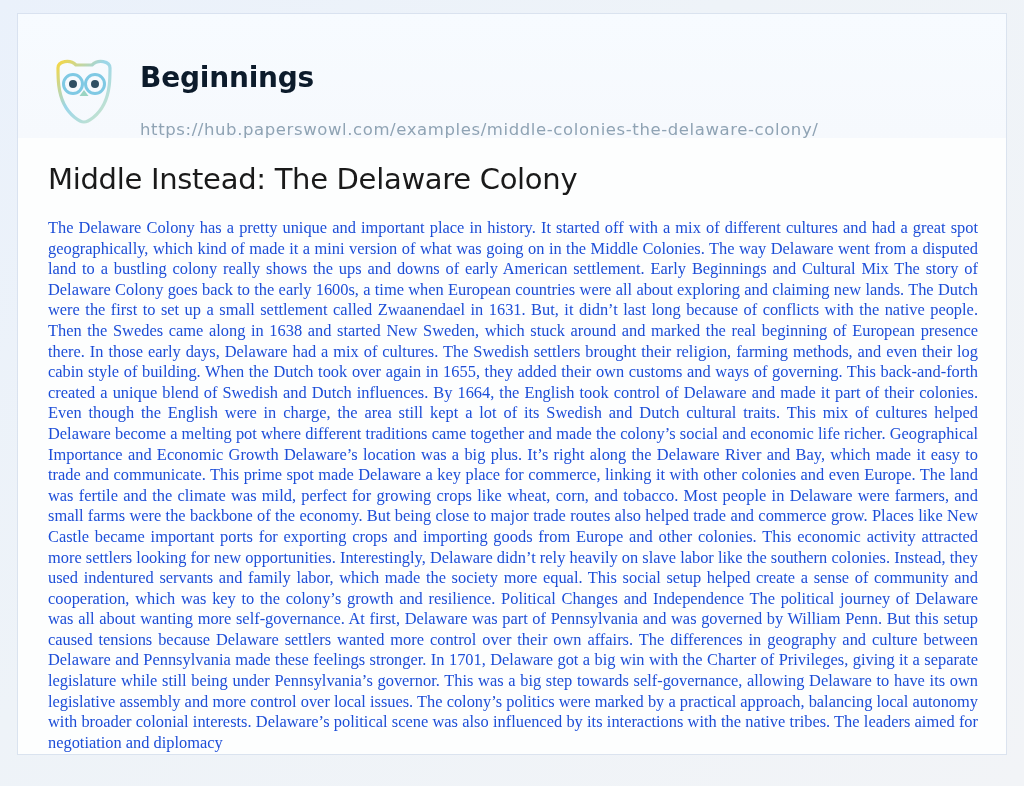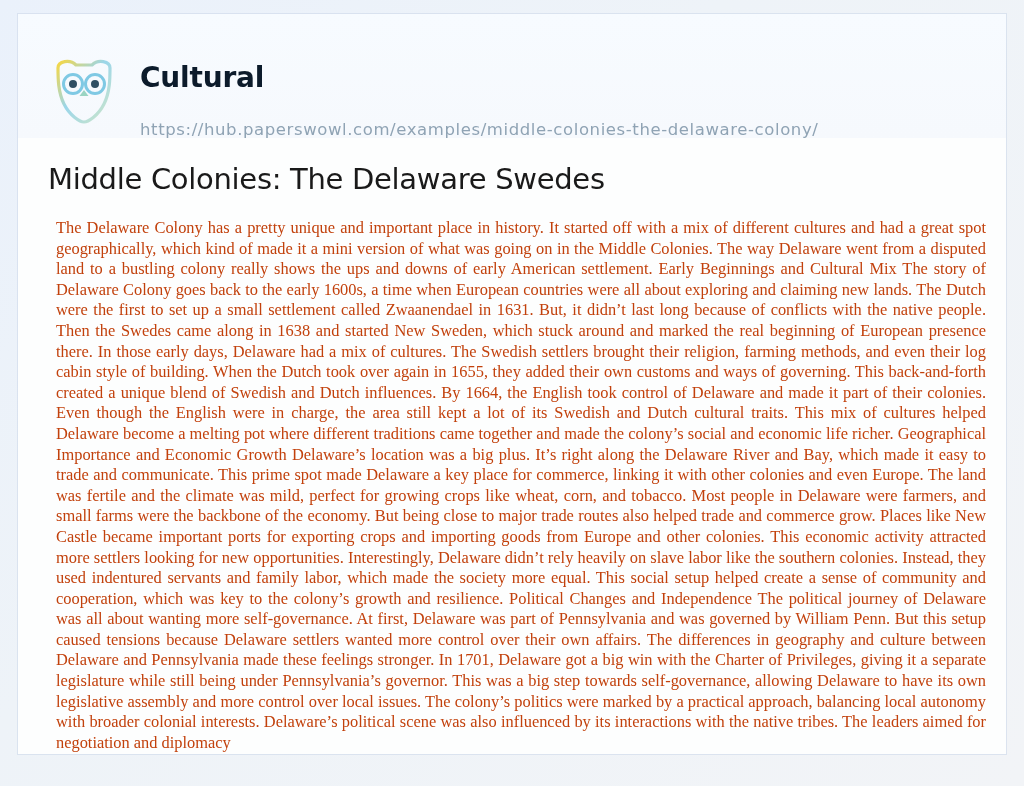--- a/index.html
+++ b/index.html
@@ -81,24 +81,24 @@
     font-size: 29px;
     font-weight: normal;
     color: #1a1a1a;
     margin: 0 0 22px 0;
     letter-spacing: -0.3px;
   }
   .body-text {
     font-family: "Liberation Serif", serif;
     font-size: 16.4px;
     line-height: 20.6px;
-    color: #c2410c;
+    color: #1d4ed8;
     text-align: justify;
     text-justify: inter-word;
-    margin: 8px;
+    margin: 0;
     width: 930px;
   }
 </style>
 </head>
 <body>
 
 <div class="page">
   <div class="sheet">
 
     <div class="header">
@@ -116,26 +116,26 @@
             <path d="M10 12 C10 5, 22 3, 28 9 L44 9 C50 3, 62 5, 62 12 C62 22, 62 36, 56 48 C50 60, 40 66, 36 66 C32 66, 22 60, 16 48 C10 36, 10 22, 10 12 Z" fill="none" stroke="url(#owlg)" stroke-width="3.2"></path>
             <circle cx="25" cy="28" r="9.5" fill="none" stroke="#7fc9e4" stroke-width="3"></circle>
             <circle cx="47" cy="28" r="9.5" fill="none" stroke="#7fc9e4" stroke-width="3"></circle>
             <circle cx="25" cy="28" r="4" fill="#2f4f63"></circle>
             <circle cx="47" cy="28" r="4" fill="#2f4f63"></circle>
             <path d="M36 34 L31.5 40 L40.5 40 Z" fill="#9ad4c2"></path>
           </svg>
         </div>
 
         <div class="brand-text">
-          <div class="brand-name">Cultural</div>
+          <div class="brand-name">Beginnings</div>
           <div class="brand-url">https://hub.paperswowl.com/examples/middle-colonies-the-delaware-colony/</div>
         </div>
 
       </div>
     </div>
 
     <div class="content">
-      <h1 class="doc-title">Middle Colonies: The Delaware Swedes</h1>
+      <h1 class="doc-title">Middle Instead: The Delaware Colony</h1>
       <p class="body-text">The Delaware Colony has a pretty unique and important place in history. It started off with a mix of different cultures and had a great spot geographically, which kind of made it a mini version of what was going on in the Middle Colonies. The way Delaware went from a disputed land to a bustling colony really shows the ups and downs of early American settlement. Early Beginnings and Cultural Mix The story of Delaware Colony goes back to the early 1600s, a time when European countries were all about exploring and claiming new lands. The Dutch were the first to set up a small settlement called Zwaanendael in 1631. But, it didn’t last long because of conflicts with the native people. Then the Swedes came along in 1638 and started New Sweden, which stuck around and marked the real beginning of European presence there. In those early days, Delaware had a mix of cultures. The Swedish settlers brought their religion, farming methods, and even their log cabin style of building. When the Dutch took over again in 1655, they added their own customs and ways of governing. This back-and-forth created a unique blend of Swedish and Dutch influences. By 1664, the English took control of Delaware and made it part of their colonies. Even though the English were in charge, the area still kept a lot of its Swedish and Dutch cultural traits. This mix of cultures helped Delaware become a melting pot where different traditions came together and made the colony’s social and economic life richer. Geographical Importance and Economic Growth Delaware’s location was a big plus. It’s right along the Delaware River and Bay, which made it easy to trade and communicate. This prime spot made Delaware a key place for commerce, linking it with other colonies and even Europe. The land was fertile and the climate was mild, perfect for growing crops like wheat, corn, and tobacco. Most people in Delaware were farmers, and small farms were the backbone of the economy. But being close to major trade routes also helped trade and commerce grow. Places like New Castle became important ports for exporting crops and importing goods from Europe and other colonies. This economic activity attracted more settlers looking for new opportunities. Interestingly, Delaware didn’t rely heavily on slave labor like the southern colonies. Instead, they used indentured servants and family labor, which made the society more equal. This social setup helped create a sense of community and cooperation, which was key to the colony’s growth and resilience. Political Changes and Independence The political journey of Delaware was all about wanting more self-governance. At first, Delaware was part of Pennsylvania and was governed by William Penn. But this setup caused tensions because Delaware settlers wanted more control over their own affairs. The differences in geography and culture between Delaware and Pennsylvania made these feelings stronger. In 1701, Delaware got a big win with the Charter of Privileges, giving it a separate legislature while still being under Pennsylvania’s governor. This was a big step towards self-governance, allowing Delaware to have its own legislative assembly and more control over local issues. The colony’s politics were marked by a practical approach, balancing local autonomy with broader colonial interests. Delaware’s political scene was also influenced by its interactions with the native tribes. The leaders aimed for negotiation and diplomacy</p>
     </div>
 
   </div>
 </div>
 
 </body></html>

